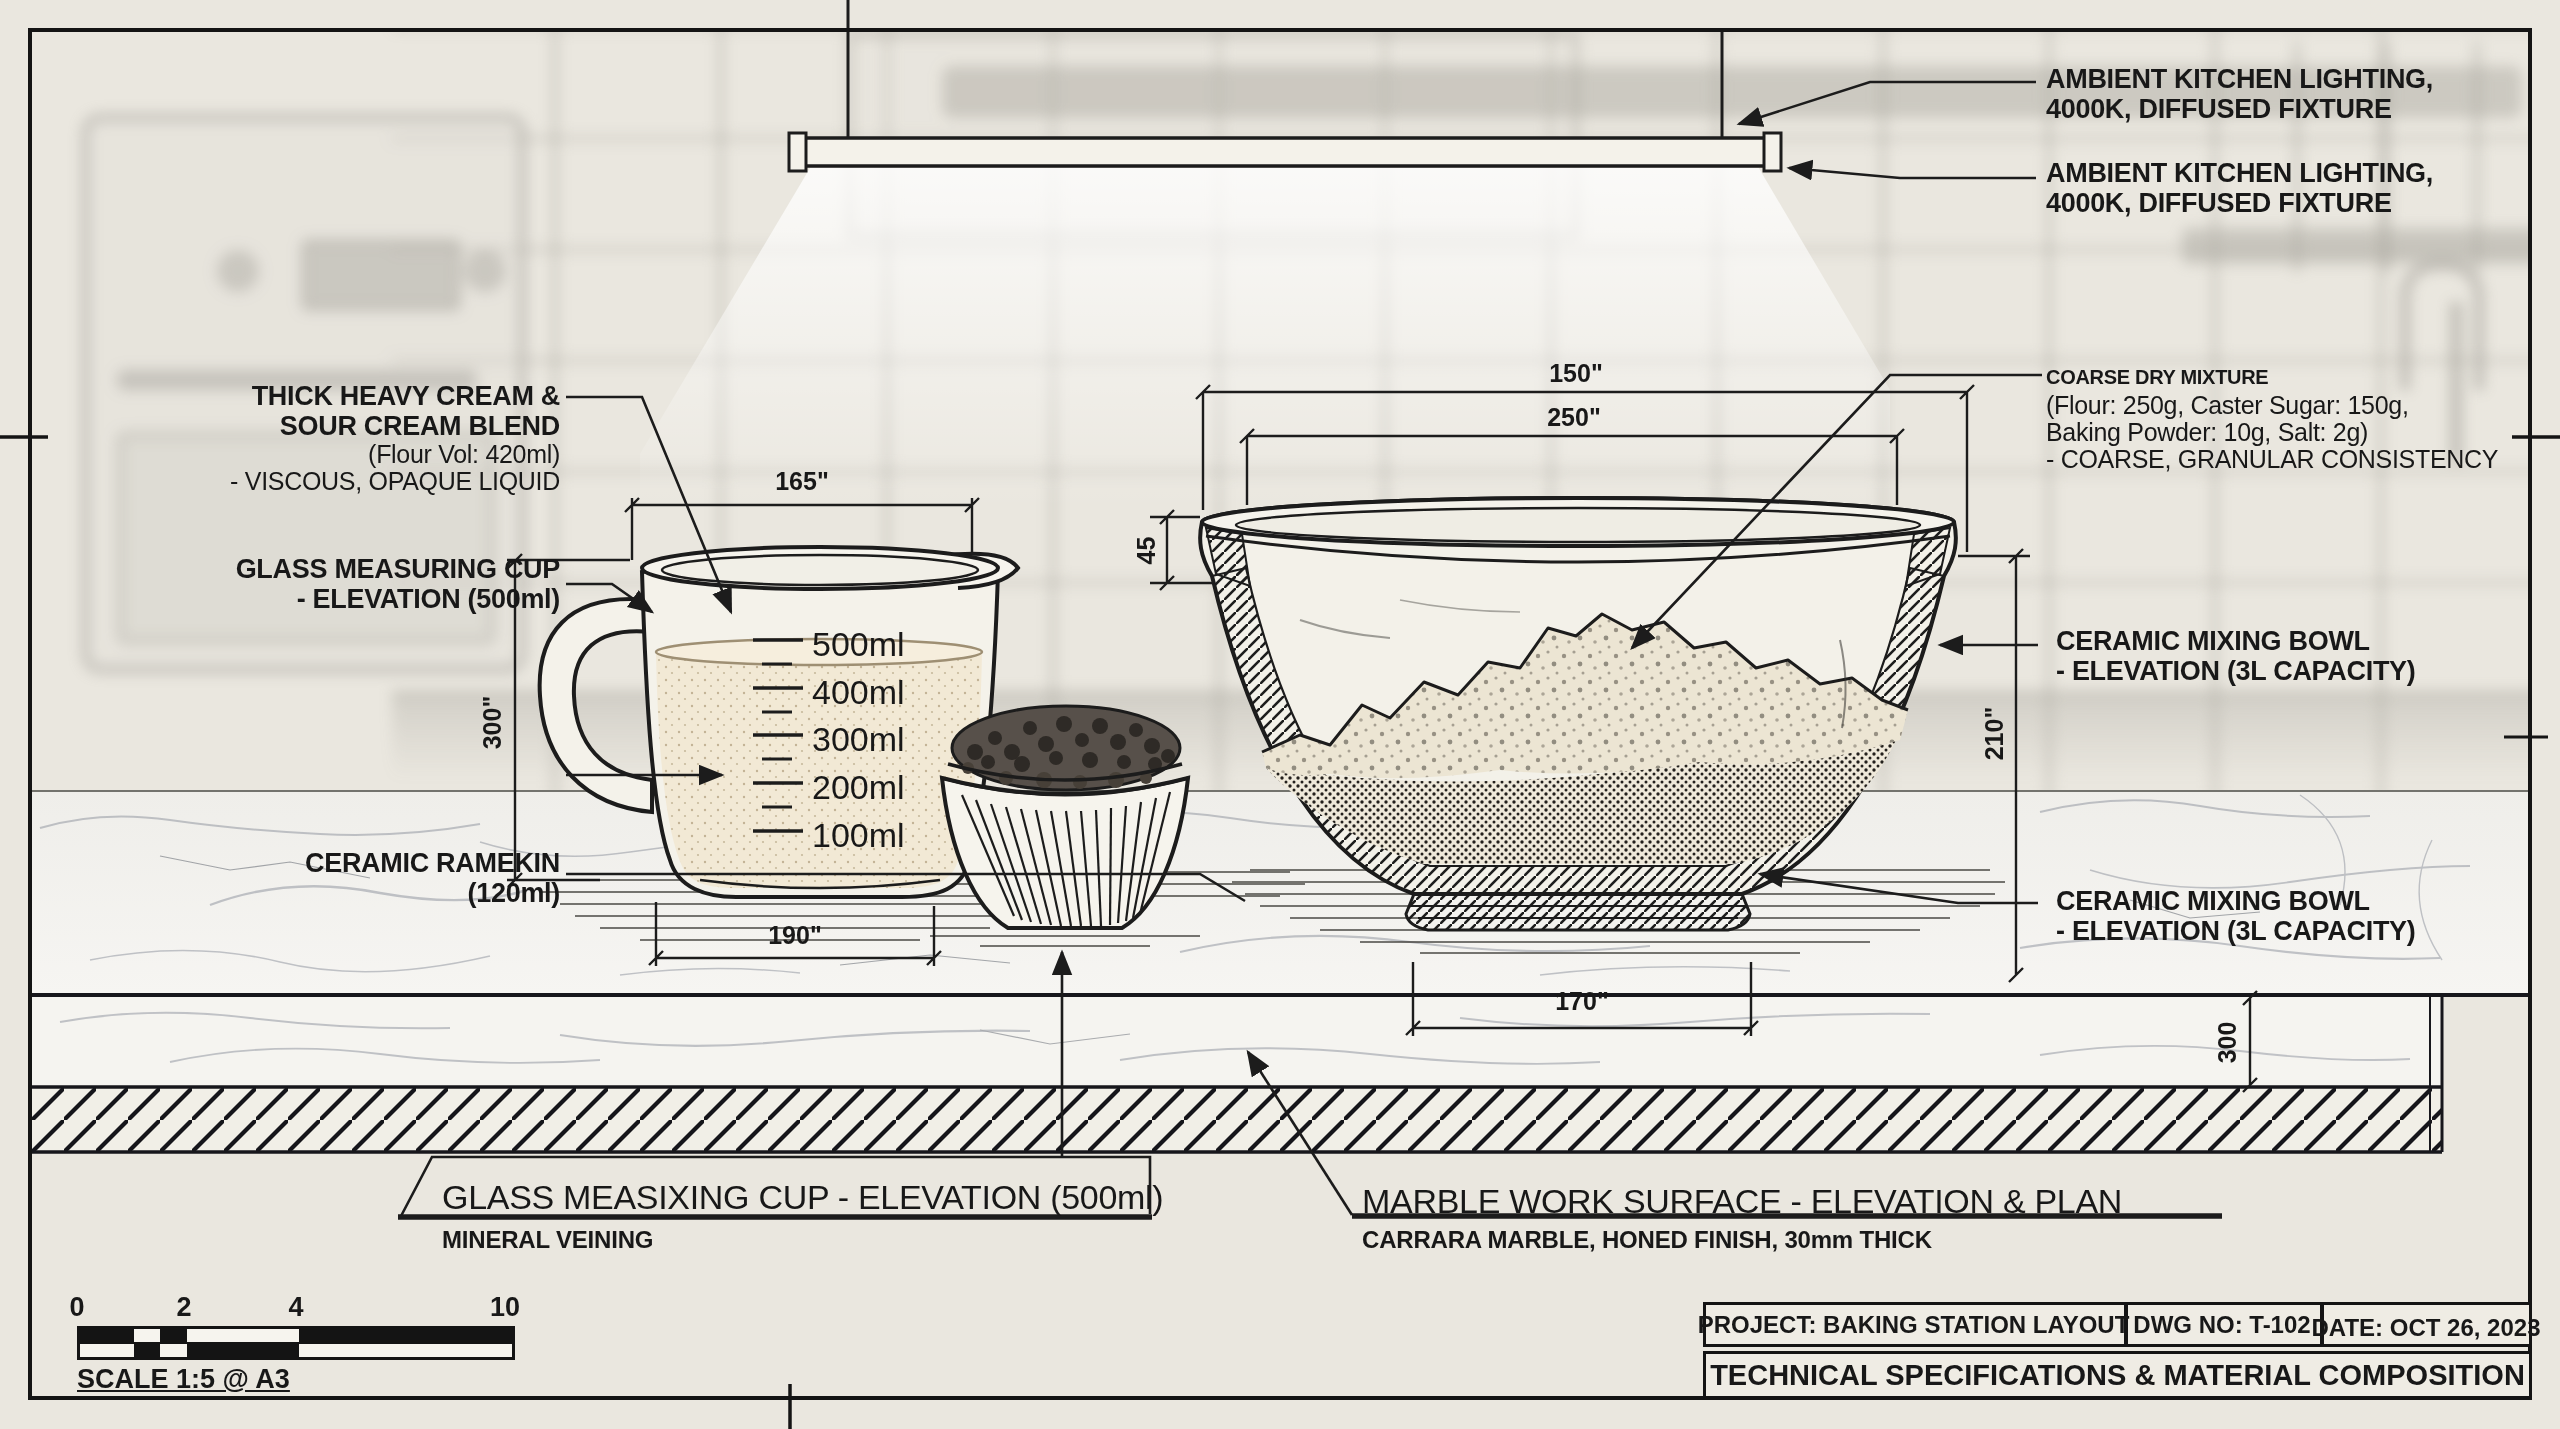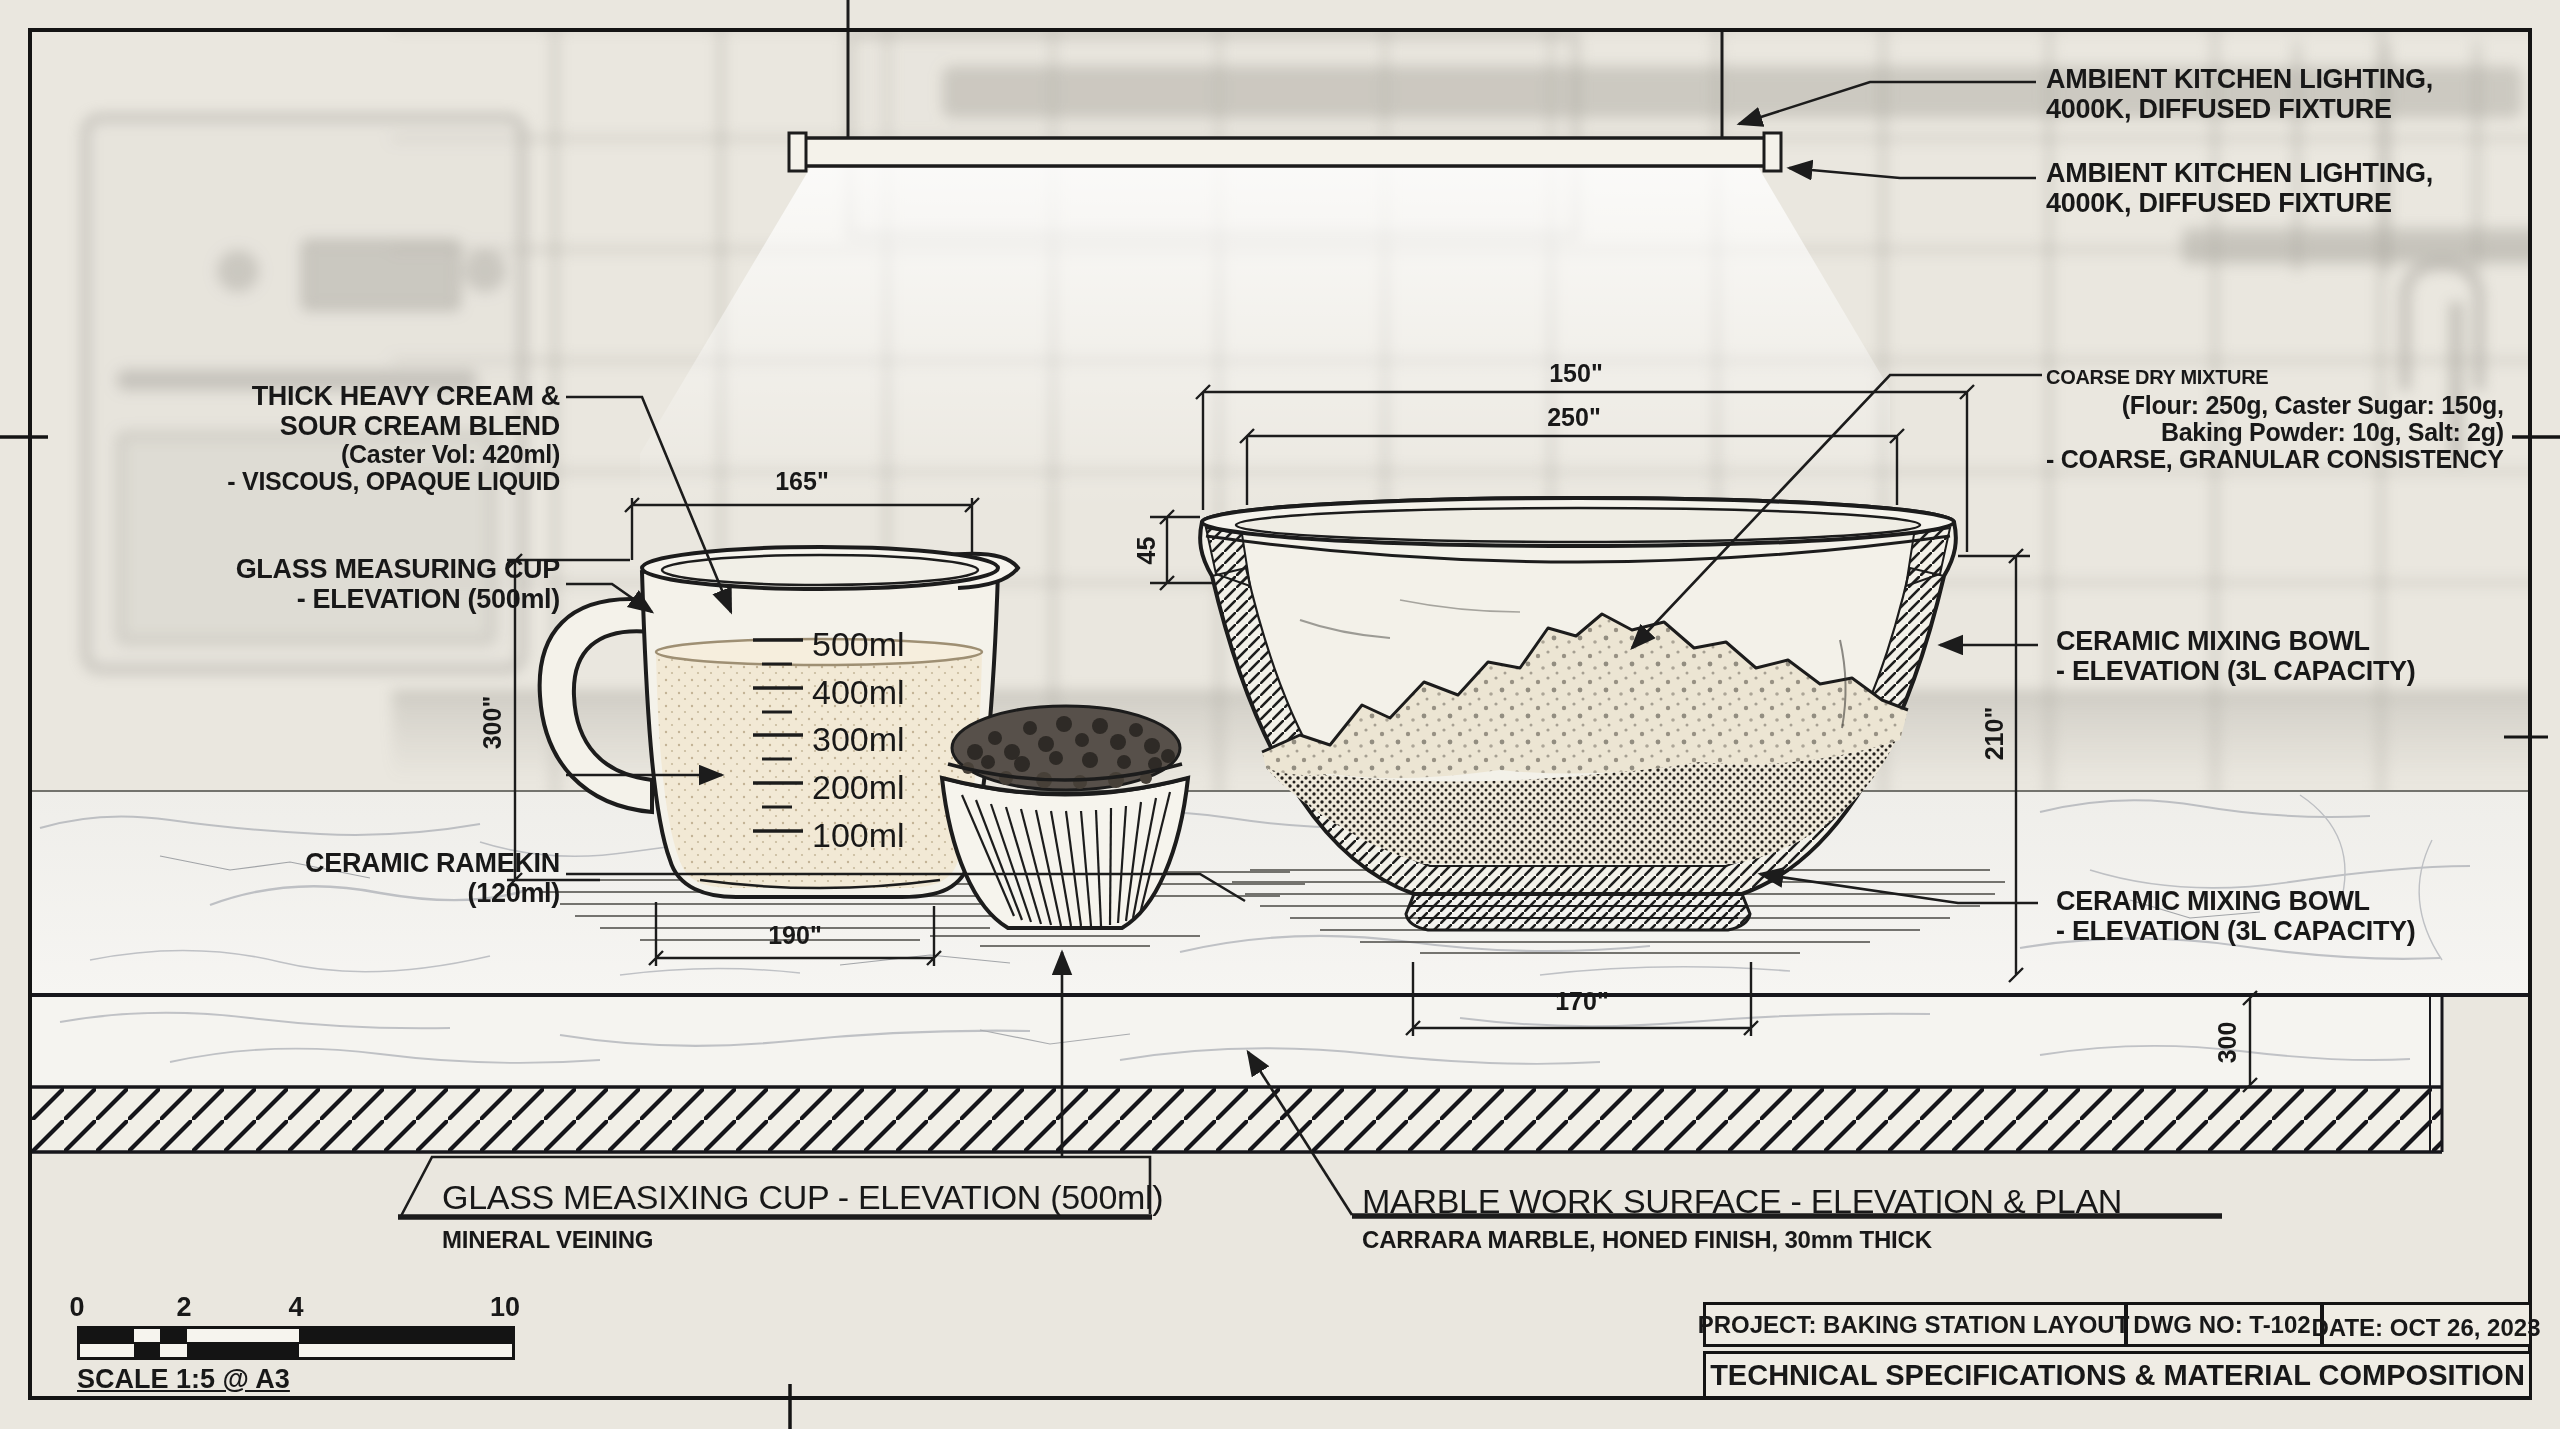--- a/index.html
+++ b/index.html
@@ -5,21 +5,21 @@
   html,body{margin:0;padding:0;background:#d8d5cc;}
   #page{position:relative;width:2560px;height:1429px;background:#eae7df;overflow:hidden;
         font-family:"Liberation Sans",sans-serif;color:#181818;}
   .abs{position:absolute;}
   
   #bg-clip{position:absolute;left:32px;top:32px;width:2496px;height:760px;overflow:hidden;}
   #bg-blur{position:absolute;left:-30px;top:-30px;width:2556px;height:820px;filter:blur(7px);opacity:.6;}
   .bgshape{position:absolute;}
   
   .lab{position:absolute;font-weight:700;letter-spacing:-.3px;line-height:30px;font-size:27px;white-space:nowrap;}
-  .lab .sub{font-size:25px;line-height:27px;font-weight:700;text-align:right;}
+  .lab .sub{font-size:25px;line-height:27px;font-weight:400;}
   .r{text-align:right;}
   .dim{position:absolute;font-weight:700;font-size:25px;text-align:center;white-space:nowrap;}
   .rot{transform:rotate(-90deg);transform-origin:center center;}
   .grad{position:absolute;font-weight:400;font-size:34px;white-space:nowrap;}
   .callout-title{position:absolute;font-weight:400;font-size:34px;letter-spacing:-.3px;white-space:nowrap;margin-top:12px;}
   .callout-sub{position:absolute;font-weight:700;font-size:24px;letter-spacing:-.2px;white-space:nowrap;}
   .tb-cell{position:absolute;font-weight:700;font-size:24px;display:flex;align-items:center;justify-content:center;white-space:nowrap;}
   .tb-title{font-size:29px;}
   .num{position:absolute;font-weight:700;font-size:27px;text-align:center;width:60px;margin-left:-30px;white-space:nowrap;}
   svg{position:absolute;left:0;top:0;}
@@ -332,21 +332,21 @@
     <div>- ELEVATION (3L CAPACITY)</div>
   </div>
   <div class="lab" style="left:2056px;top:886px;">
     <div>CERAMIC MIXING BOWL</div>
     <div>- ELEVATION (3L CAPACITY)</div>
   </div>
 
   <div class="lab r" style="right:2000px;top:381px;">
     <div>THICK HEAVY CREAM &amp;</div>
     <div>SOUR CREAM BLEND</div>
-    <div class="sub">(Caster Vol: 420ml)</div>
+    <div class="sub">(Flour Vol: 420ml)</div>
     <div class="sub">- VISCOUS, OPAQUE LIQUID</div>
   </div>
   <div class="lab r" style="right:2000px;top:554px;">
     <div>GLASS MEASURING CUP</div>
     <div>- ELEVATION (500ml)</div>
   </div>
   <div class="lab r" style="right:2000px;top:848px;">
     <div>CERAMIC RAMEKIN</div>
     <div>(120ml)</div>
   </div>

